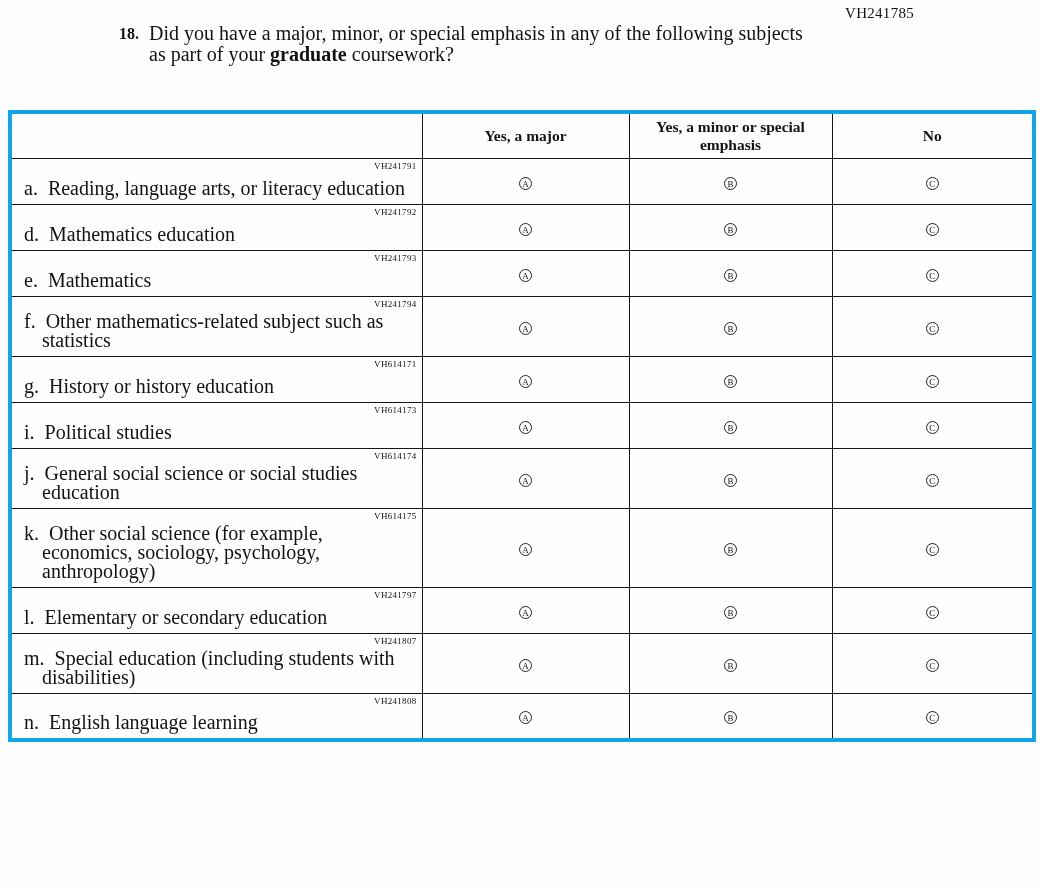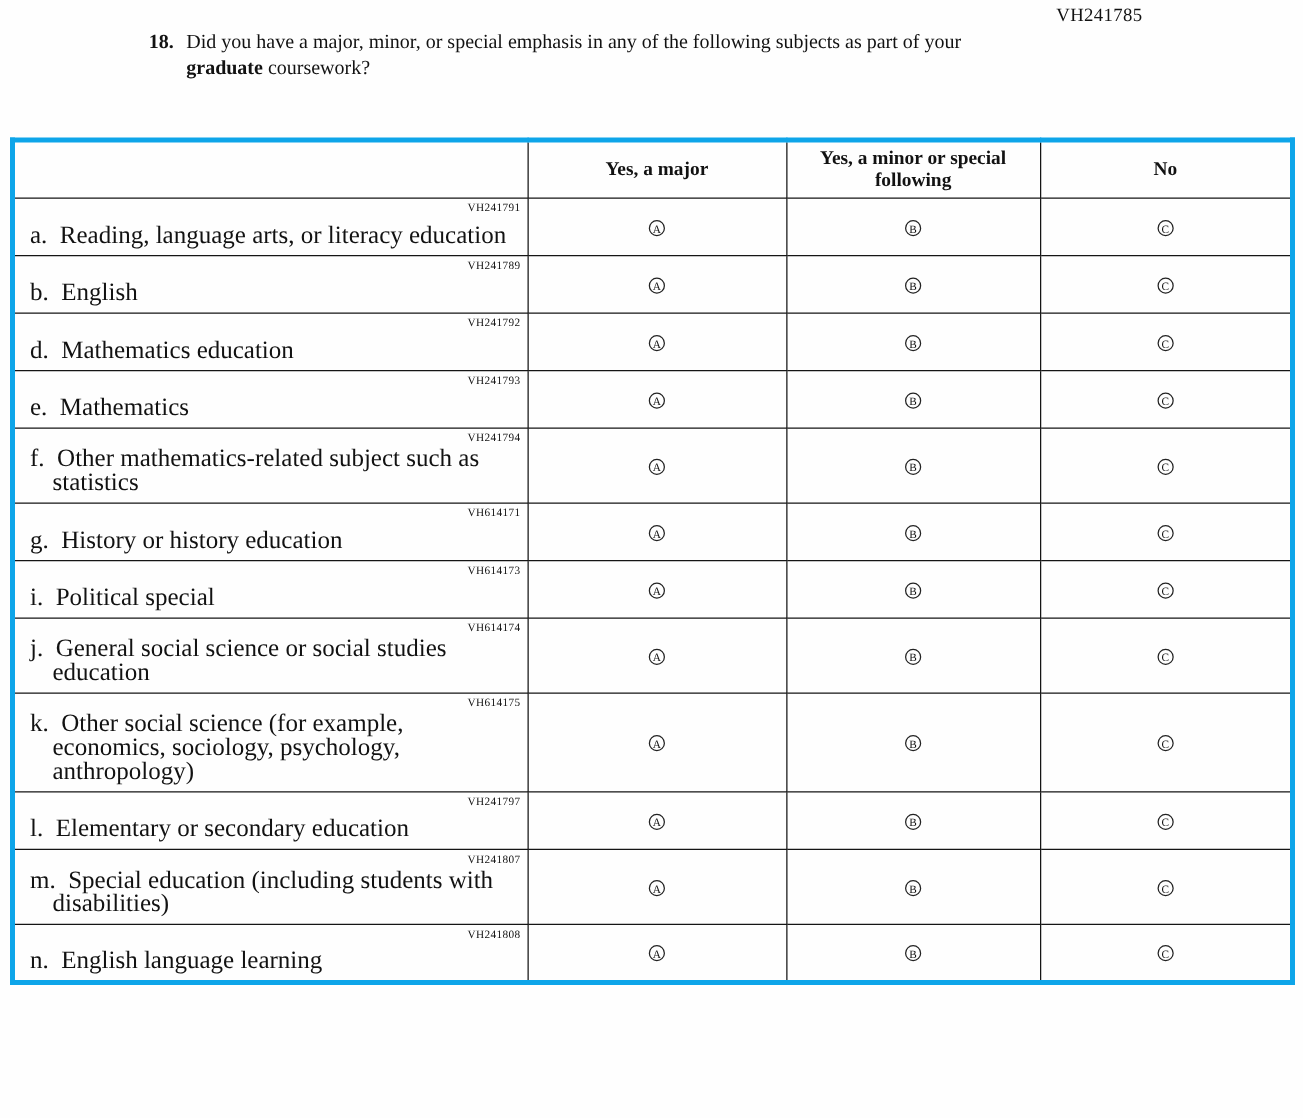--- a/index.html
+++ b/index.html
@@ -33,21 +33,21 @@
   }
   .q-row { display: flex; }
   .q-num {
     flex: 0 0 30px;
     font-weight: bold;
     font-size: 16px;
     line-height: 21px;
   }
   .q-text {
     width: 672px;
-    font-size: 16px;
+    font-size: 20px;
     line-height: 21px;
   }
   .instruction {
     margin-top: 11px;
     margin-left: 30px;
     font-size: 16px;
   }
   .survey-table {
     position: absolute;
     top: 110px;
@@ -122,45 +122,36 @@
   <colgroup>
     <col style="width:412px">
     <col style="width:207px">
     <col style="width:203px">
     <col style="width:202px">
   </colgroup>
   <thead>
     <tr>
       <th></th>
       <th>Yes, a major</th>
-      <th>Yes, a minor or special following</th>
+      <th>Yes, a minor or special emphasis</th>
       <th>No</th>
     </tr>
   </thead>
   <tbody>
       <tr class="subject-row">
         <td class="label-cell">
           <div class="vh-code">VH241791</div>
           <div class="subject-label">a. Reading, language arts, or literacy education</div>
         </td>
         <td class="option-cell"><span class="bubble">A</span></td>
         <td class="option-cell"><span class="bubble">B</span></td>
         <td class="option-cell"><span class="bubble">C</span></td>
       </tr>
       <tr class="subject-row">
         <td class="label-cell">
-          <div class="vh-code">VH241789</div>
-          <div class="subject-label">b. English</div>
-        </td>
-        <td class="option-cell"><span class="bubble">A</span></td>
-        <td class="option-cell"><span class="bubble">B</span></td>
-        <td class="option-cell"><span class="bubble">C</span></td>
-      </tr>
-      <tr class="subject-row">
-        <td class="label-cell">
           <div class="vh-code">VH241792</div>
           <div class="subject-label">d. Mathematics education</div>
         </td>
         <td class="option-cell"><span class="bubble">A</span></td>
         <td class="option-cell"><span class="bubble">B</span></td>
         <td class="option-cell"><span class="bubble">C</span></td>
       </tr>
       <tr class="subject-row">
         <td class="label-cell">
           <div class="vh-code">VH241793</div>
@@ -184,21 +175,21 @@
           <div class="vh-code">VH614171</div>
           <div class="subject-label">g. History or history education</div>
         </td>
         <td class="option-cell"><span class="bubble">A</span></td>
         <td class="option-cell"><span class="bubble">B</span></td>
         <td class="option-cell"><span class="bubble">C</span></td>
       </tr>
       <tr class="subject-row">
         <td class="label-cell">
           <div class="vh-code">VH614173</div>
-          <div class="subject-label">i. Political special</div>
+          <div class="subject-label">i. Political studies</div>
         </td>
         <td class="option-cell"><span class="bubble">A</span></td>
         <td class="option-cell"><span class="bubble">B</span></td>
         <td class="option-cell"><span class="bubble">C</span></td>
       </tr>
       <tr class="subject-row">
         <td class="label-cell">
           <div class="vh-code">VH614174</div>
           <div class="subject-label">j. General social science or social studies education</div>
         </td>

